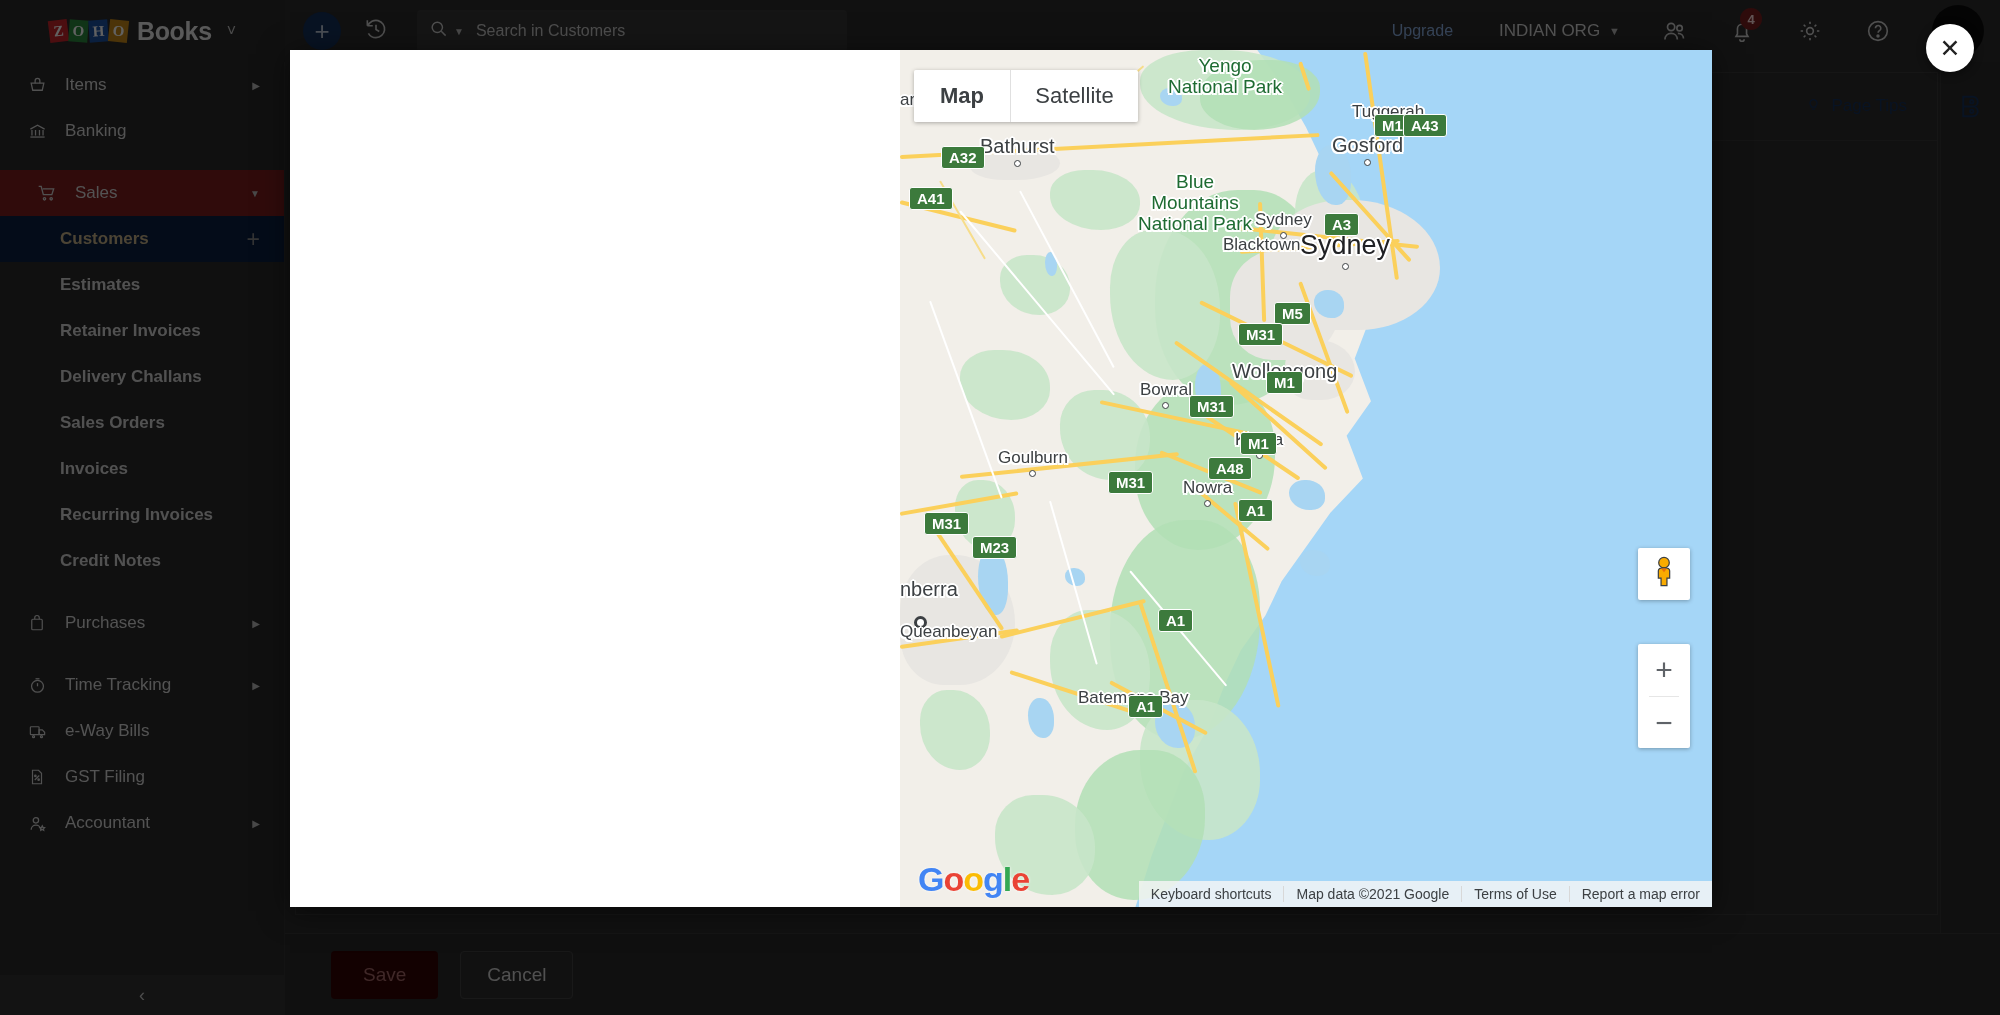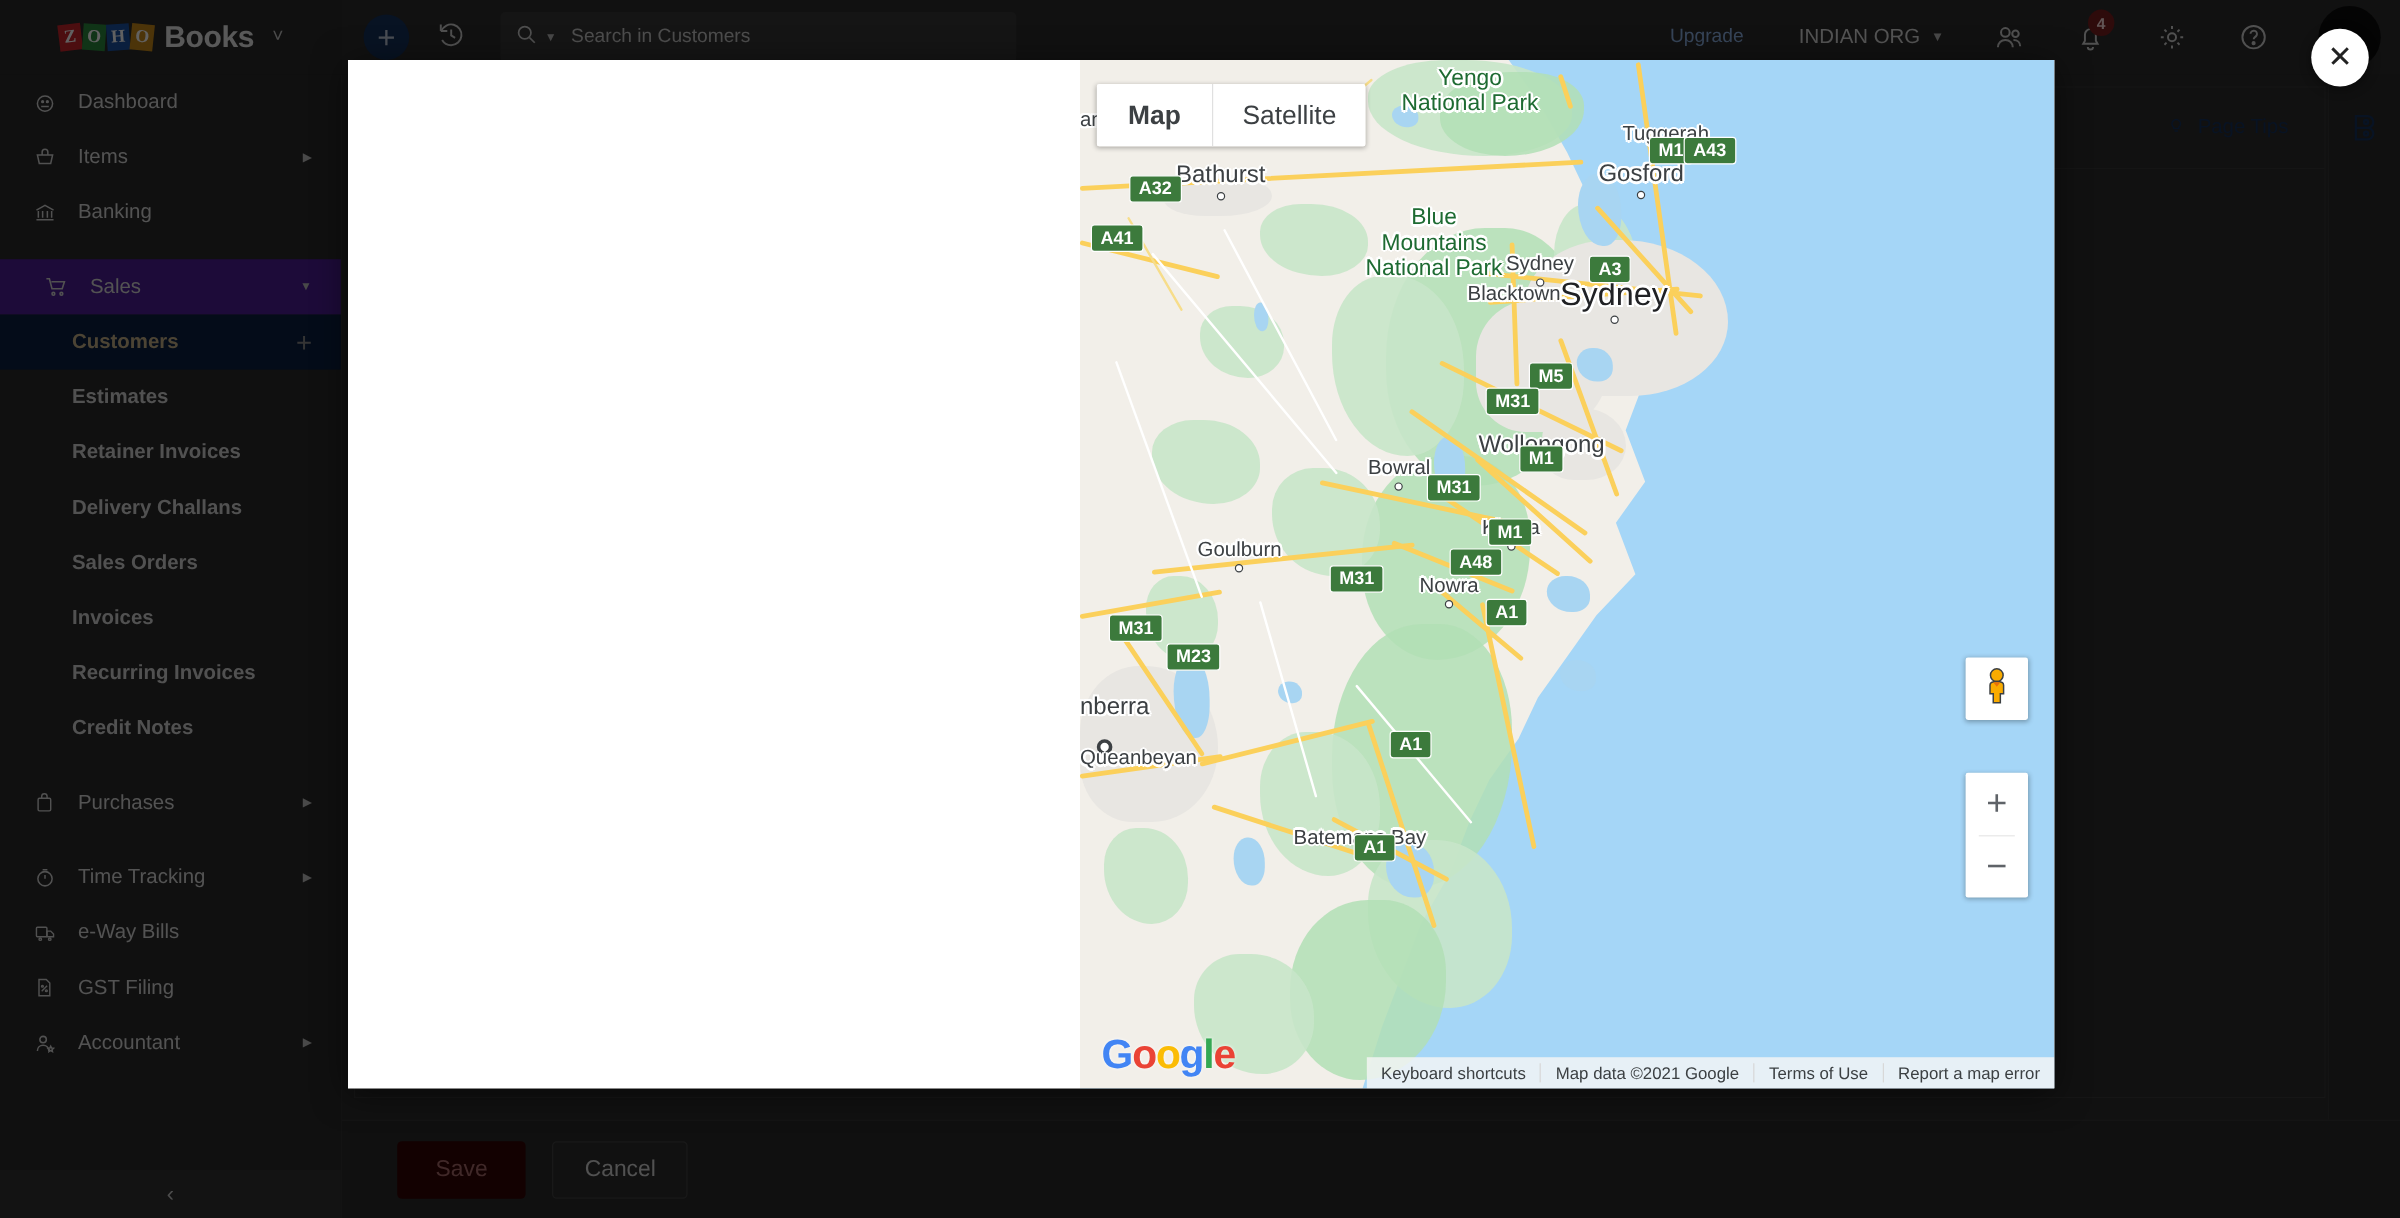--- a/index.html
+++ b/index.html
@@ -82,21 +82,21 @@
     position: absolute; left: 0; top: 62px; width: 285px; bottom: 0;
     background: #2b2b2b; border-right: 1px solid #333;
   }
   .nav-item {
     height: 46px; display: flex; align-items: center; padding: 0 24px 0 26px;
     color: #d9d9d9; font-size: 17px; gap: 17px; position: relative;
   }
   .nav-item .ni-ico { width: 22px; display: flex; justify-content: center; color: #d5d5d5; }
   .nav-item .ni-label { flex: 1; }
   .nav-item .ni-arrow { color: #bfbfbf; font-size: 10px; }
-  .nav-item.group-head { background: #4c1d95; padding-left: 36px; }
+  .nav-item.group-head { background: #7f1d1d; padding-left: 36px; }
   .nav-sub {
     height: 46px; display: flex; align-items: center; padding: 0 24px 0 60px;
     color: #d5d5d5; font-size: 17px;
   }
   .nav-sub .ns-label { flex: 1; font-weight: bold; }
   .nav-sub.active {
     background: #0b2042; color: #c8b48a;
   }
   .nav-sub.active .ns-plus { color: #8a8a8a; font-size: 23px; font-weight: 300; }
   .nav-gap { height: 16px; }
@@ -277,31 +277,20 @@
     display: flex; align-items: center; justify-content: center;
     color: #222; font-size: 25px; z-index: 50;
   }
 </style>
 </head>
 <body>
 
 <div id="app">
 
   <div id="sidebar">
-    <div class="nav-item">
-      <span class="ni-ico">
-        <svg width="19" height="19" viewBox="0 0 24 24" fill="none" stroke="#d5d5d5" stroke-width="1.6">
-          <circle cx="12" cy="13" r="8"></circle>
-            <circle cx="9.5" cy="11" r=".9" fill="#d5d5d5"></circle>
-          <circle cx="14.5" cy="11" r=".9" fill="#d5d5d5"></circle>
-            <path d="M8 16h8"></path>
-          </svg>
-      </span>
-      <span class="ni-label">Dashboard</span>
-    </div>
     <div class="nav-item">
       <span class="ni-ico">
         <svg width="19" height="19" viewBox="0 0 24 24" fill="none" stroke="#d5d5d5" stroke-width="1.6">
           <path d="M4 9h16l-2 9H6L4 9z"></path>
             <path d="M9 9V6a3 3 0 016 0v3"></path>
           </svg>
       </span>
       <span class="ni-label">Items</span>
       <span class="ni-arrow">▶</span>
     </div>

